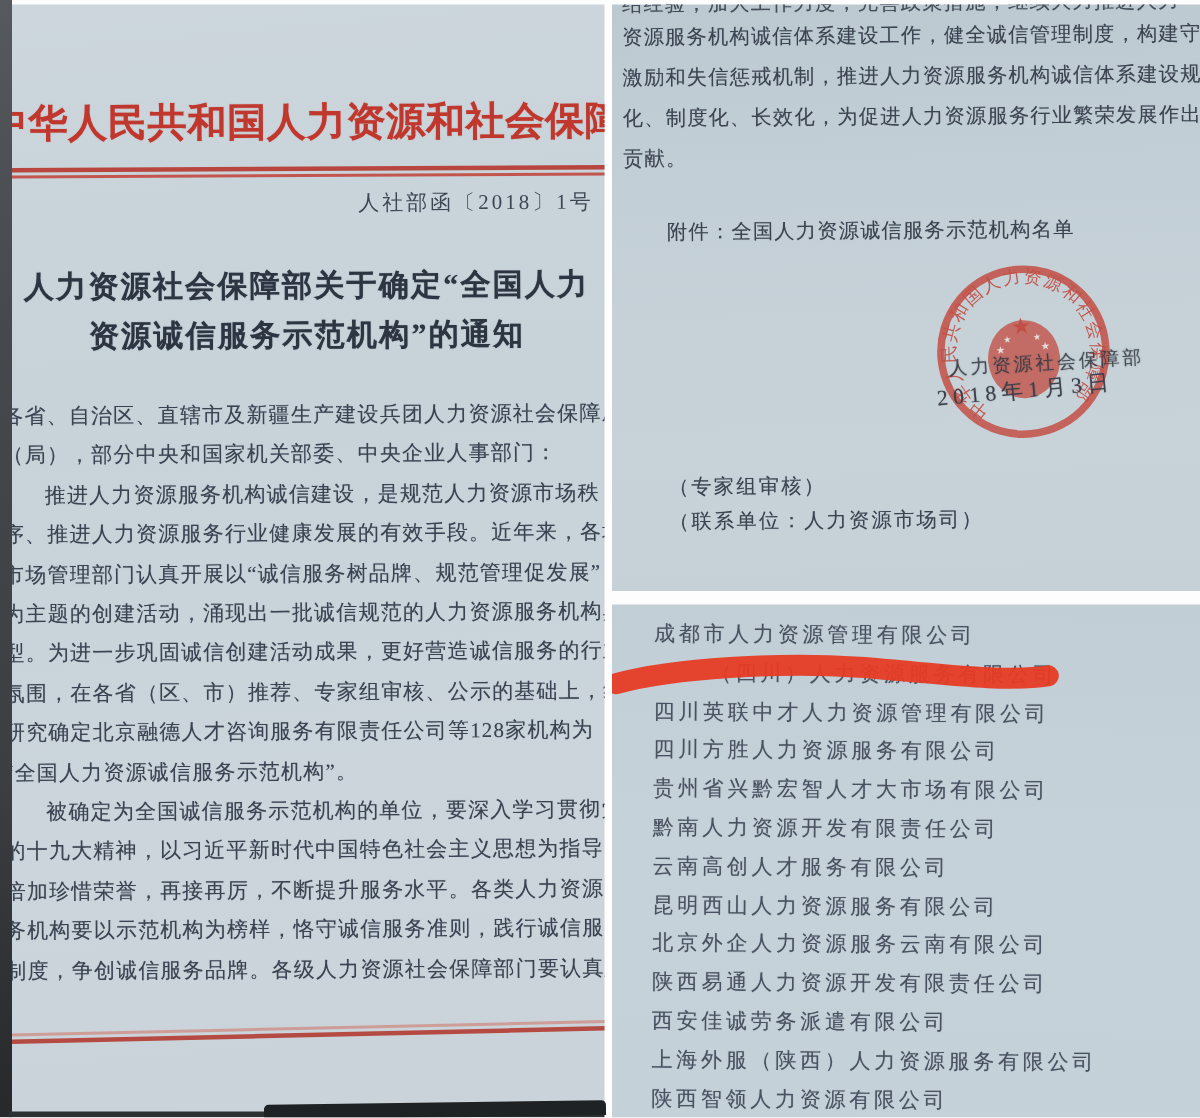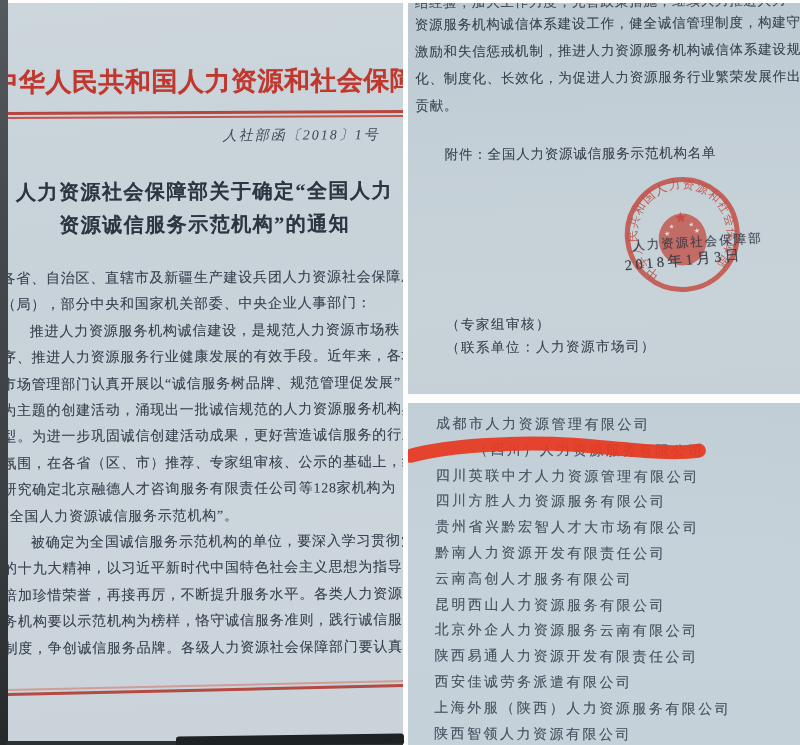--- a/index.html
+++ b/index.html
@@ -17,22 +17,22 @@
   .left-doc{position:absolute;left:8px;top:3px;width:395px;height:740px;overflow:hidden;
             background:linear-gradient(175deg,#ccd6dc 0%,#c7d2d9 35%,#cbd5db 70%,#c9d3d9 100%);
             filter:blur(0.25px);}
   .left-inner{position:absolute;inset:0;transform:rotate(-0.3deg);}
   .masthead{position:absolute;left:-14px;top:61px;width:420px;white-space:nowrap;
             font-weight:bold;font-size:26px;letter-spacing:0.5px;color:#c0372d;
             text-shadow:0 0 0.7px rgba(192,55,45,.55);}
   .red-rule{position:absolute;left:-2px;top:108px;width:400px;}
   .red-rule .r1{height:3px;background:#b8463f;}
   .red-rule .r2{height:2px;background:#c3554e;margin-top:2px;}
-  .doc-number{position:absolute;right:22px;top:124px;font-size:14px;letter-spacing:2px;
-              color:#3e4654;white-space:nowrap;font-style:italic;}
+  .doc-number{position:absolute;right:6px;top:124px;font-size:14px;letter-spacing:2px;
+              color:#3e4654;white-space:nowrap;}
   .doc-title{position:absolute;left:0;top:172px;width:395px;text-align:center;
              font-weight:bold;font-size:20px;line-height:33px;letter-spacing:1.5px;color:#2e3542;
              text-shadow:0 0 0.6px rgba(46,53,66,.5);}
   .body-block{position:absolute;left:-6px;top:262px;width:410px;}
   .ln{white-space:nowrap;font-size:14px;line-height:26.4px;letter-spacing:0.8px;color:#3b4352;
       text-shadow:0 0 0.5px rgba(59,67,82,.4);}
   .ln.indent{text-indent:2em;}
   .footer-rule{position:absolute;left:-2px;top:685px;width:400px;transform:rotate(-1deg);transform-origin:left center;}
   .footer-rule .f1{height:1.5px;background:#cf9d98;}
   .footer-rule .f2{height:3px;background:#b54a42;margin-top:2px;}

